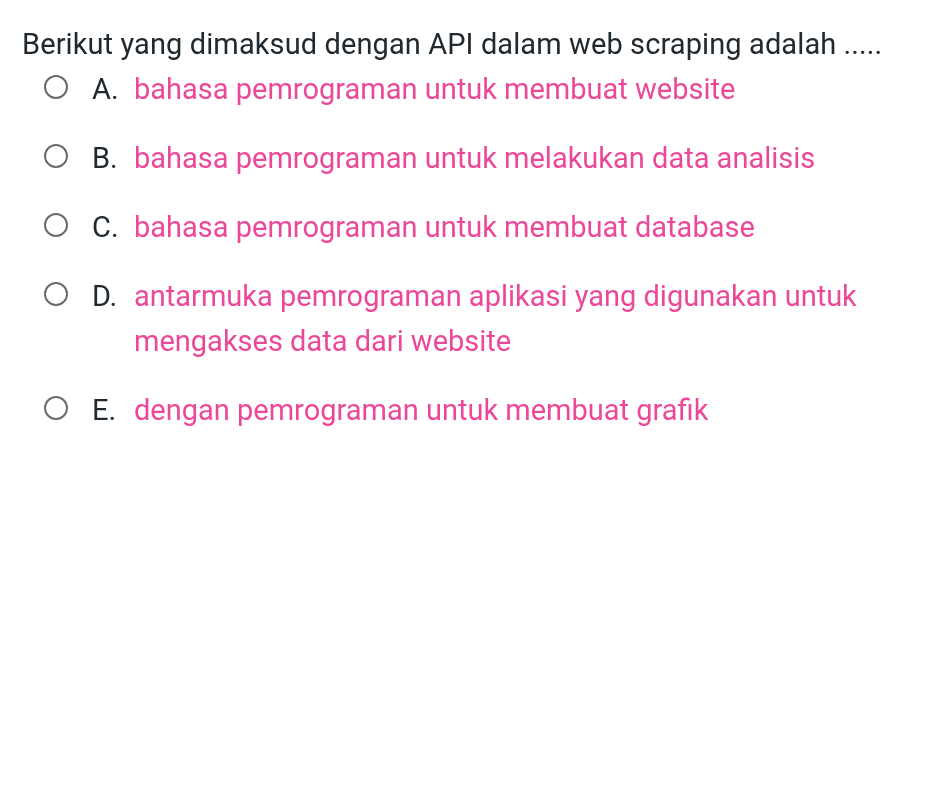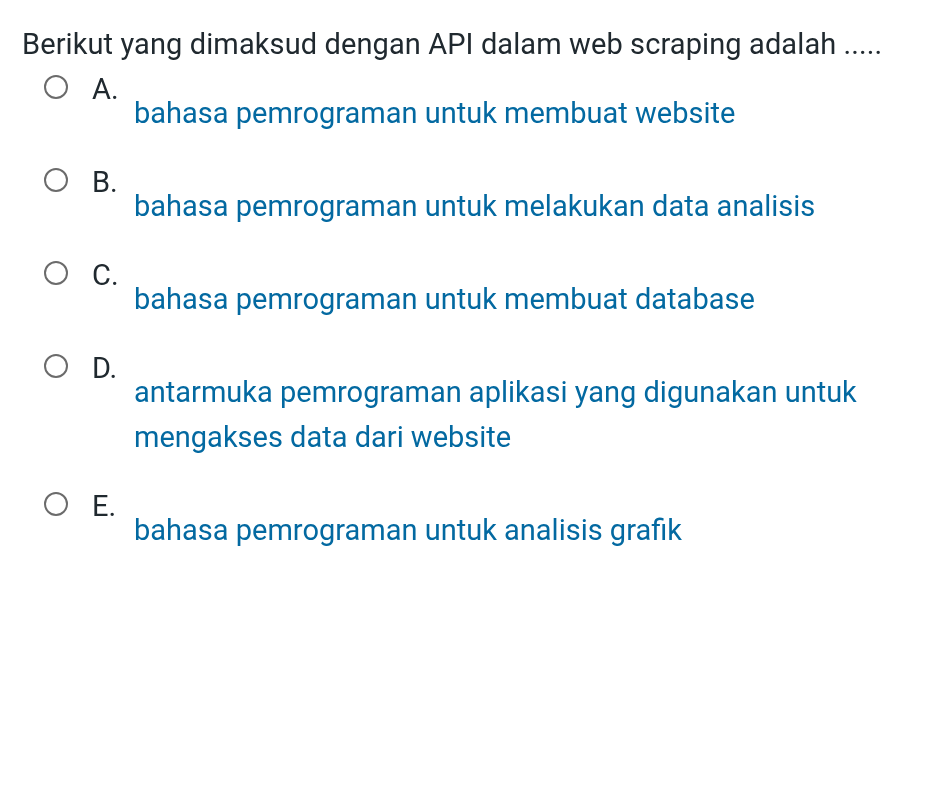--- a/index.html
+++ b/index.html
@@ -46,23 +46,22 @@
       font-size: 29px;
       line-height: 1.55;
       color: #20292f;
       margin-right: 8px;
       min-width: 34px;
       white-space: nowrap;
     }
     .option-text {
       font-size: 29px;
       line-height: 1.55;
-      color: #0369a1;
+      color: #ec4899;
       flex: 1;
-      margin-top: 24px;
     }
     .option-body {
       display: flex;
       align-items: flex-start;
       flex: 1;
     }
   </style>
 </head>
 <body>
 
@@ -99,17 +98,17 @@
     <span class="option-body">
       <span class="option-letter">D.</span>
       <span class="option-text">antarmuka pemrograman aplikasi yang digunakan untuk mengakses data dari website</span>
     </span>
   </label>
 
   <label class="option-row">
     <span class="radio"></span>
     <span class="option-body">
       <span class="option-letter">E.</span>
-      <span class="option-text">bahasa pemrograman untuk analisis grafik</span>
+      <span class="option-text">dengan pemrograman untuk membuat grafik</span>
     </span>
   </label>
 
 </div>
 
 </body></html>

